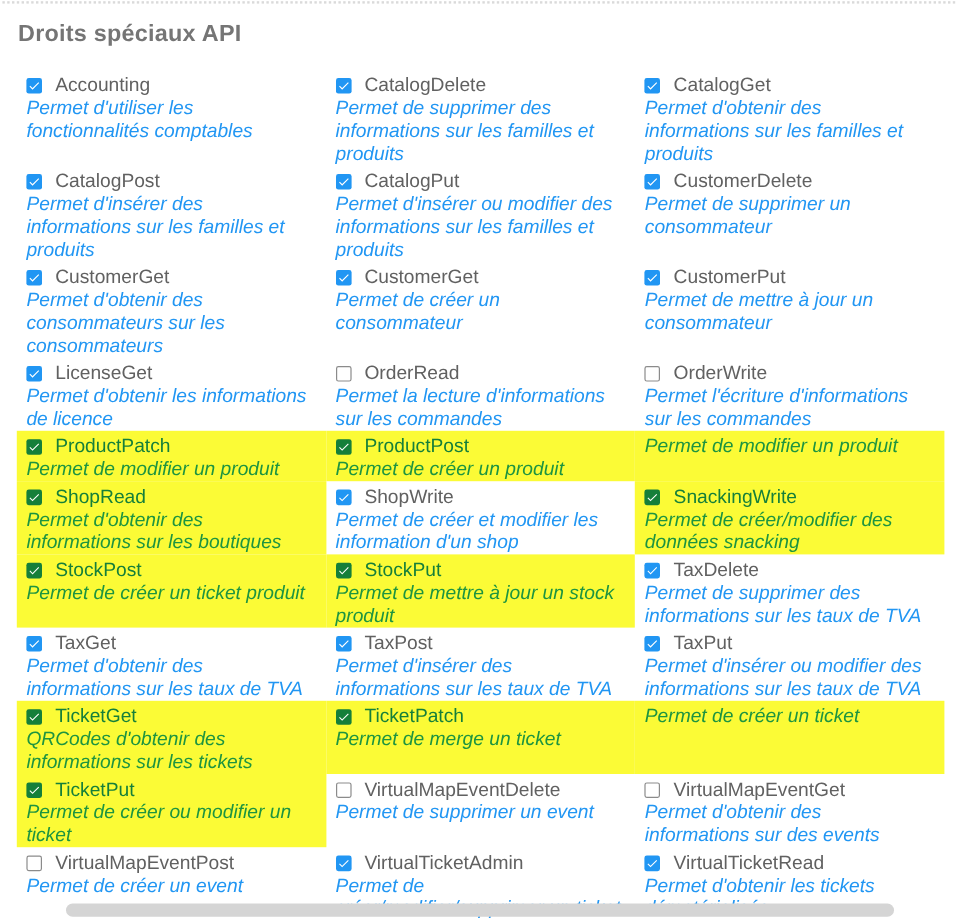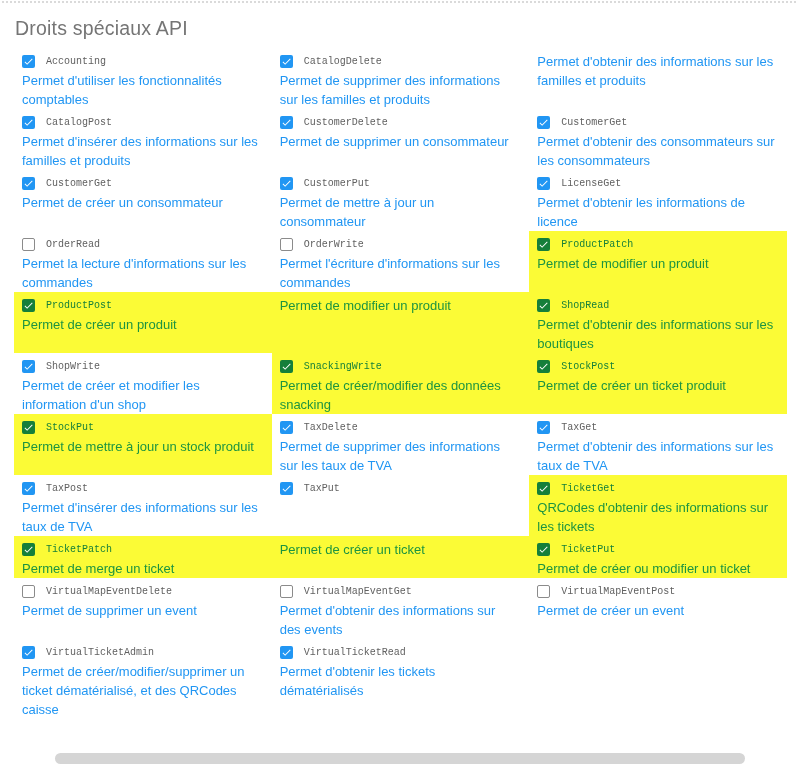--- a/index.html
+++ b/index.html
@@ -2,47 +2,46 @@
 <html lang="fr" style="--blue: #2196F3; --green-box: #157F3A; --green-text: #1D9440; --yellow: #FBFB36; --label-gray: #616161; --title-gray: #757575;"><head>
 <meta charset="utf-8">
 <style>
   html,body{margin:0;padding:0;background:#fff;}
   .page{
     width:798px;height:766px;position:relative;overflow:hidden;background:#fff;
     font-family:"Liberation Sans",sans-serif;
   }
   .top-divider{border-top:2px dotted #dadada;margin:1px 2px 0 2px;}
   h2.page-title{
-    margin:14px 14px 8px 15px;font-size:19.5px;font-weight:400;
+    margin:14px 14px 18px 15px;font-size:19.5px;font-weight:700;
     color:var(--title-gray,#757575);letter-spacing:.2px;
   }
   .grid{
     display:grid;grid-template-columns:repeat(3,1fr);
     column-gap:0;row-gap:0;margin:0 11px 0 14px;
   }
   .cell{padding:4px 10px 0 8px;}
   .cell.highlight{background:var(--yellow,#FBFB36);}
   .item-head{display:flex;align-items:center;height:19px;}
   .checkbox{
     width:13px;height:13px;border-radius:2px;flex:0 0 13px;
     display:inline-flex;align-items:center;justify-content:center;
     box-sizing:border-box;margin-right:11px;cursor:pointer;
   }
   .checkbox.blue{background:var(--blue,#2196F3);}
   .checkbox.green{background:var(--green-box,#157F3A);}
   .checkbox.unchecked{background:#fff;border:1.5px solid #8b8b8b;}
   .check{width:11px;height:11px;fill:#fff;}
   .label{
-    font-size:10px;color:var(--label-gray,#616161);
+    font-size:16px;color:var(--label-gray,#616161);
     white-space:nowrap;
-    font-family:Liberation Mono, monospace;
   }
   .cell.highlight .label{color:var(--green-box,#157F3A);}
   .desc{
-    font-size:13px;line-height:19px;
+    font-size:16px;font-style:italic;line-height:19px;
     color:var(--blue,#2196F3);max-width:238px;
   }
   .cell.highlight .desc{color:var(--green-text,#1D9440);}
   .hscrollbar{
     position:absolute;left:55px;bottom:2px;width:690px;height:11px;
     border-radius:6px;background:#d5d5d5;cursor:pointer;
   }
 </style>
 </head>
 <body>
@@ -67,40 +66,59 @@
       <span class="checkbox blue">
         <svg class="check" viewBox="0 0 24 24" aria-hidden="true">
           <path d="M9 16.2 4.8 12l-1.4 1.4L9 19 21 7l-1.4-1.4z"></path>
         </svg>
       </span>
       <span class="label">CatalogDelete</span>
     </div>
     <div class="desc">Permet de supprimer des informations sur les familles et produits</div>
   </div>
       <div class="cell">
+    <div class="item-head">
+      <span class="checkbox blue">
+        <svg class="check" viewBox="0 0 24 24" aria-hidden="true">
+          <path d="M9 16.2 4.8 12l-1.4 1.4L9 19 21 7l-1.4-1.4z"></path>
+        </svg>
+      </span>
+      <span class="label">CatalogGet</span>
+    </div>
     <div class="desc">Permet d'obtenir des informations sur les familles et produits</div>
   </div>
       <div class="cell">
     <div class="item-head">
       <span class="checkbox blue">
         <svg class="check" viewBox="0 0 24 24" aria-hidden="true">
           <path d="M9 16.2 4.8 12l-1.4 1.4L9 19 21 7l-1.4-1.4z"></path>
         </svg>
       </span>
       <span class="label">CatalogPost</span>
     </div>
     <div class="desc">Permet d'insérer des informations sur les familles et produits</div>
   </div>
       <div class="cell">
     <div class="item-head">
       <span class="checkbox blue">
         <svg class="check" viewBox="0 0 24 24" aria-hidden="true">
           <path d="M9 16.2 4.8 12l-1.4 1.4L9 19 21 7l-1.4-1.4z"></path>
         </svg>
       </span>
+      <span class="label">CatalogPut</span>
+    </div>
+    <div class="desc">Permet d'insérer ou modifier des informations sur les familles et produits</div>
+  </div>
+      <div class="cell">
+    <div class="item-head">
+      <span class="checkbox blue">
+        <svg class="check" viewBox="0 0 24 24" aria-hidden="true">
+          <path d="M9 16.2 4.8 12l-1.4 1.4L9 19 21 7l-1.4-1.4z"></path>
+        </svg>
+      </span>
       <span class="label">CustomerDelete</span>
     </div>
     <div class="desc">Permet de supprimer un consommateur</div>
   </div>
       <div class="cell">
     <div class="item-head">
       <span class="checkbox blue">
         <svg class="check" viewBox="0 0 24 24" aria-hidden="true">
           <path d="M9 16.2 4.8 12l-1.4 1.4L9 19 21 7l-1.4-1.4z"></path>
         </svg>
@@ -275,20 +293,21 @@
   </div>
       <div class="cell">
     <div class="item-head">
       <span class="checkbox blue">
         <svg class="check" viewBox="0 0 24 24" aria-hidden="true">
           <path d="M9 16.2 4.8 12l-1.4 1.4L9 19 21 7l-1.4-1.4z"></path>
         </svg>
       </span>
       <span class="label">TaxPut</span>
     </div>
+    <div class="desc">Permet d'insérer ou modifier des informations sur les taux de TVA</div>
   </div>
       <div class="cell highlight">
     <div class="item-head">
       <span class="checkbox green">
         <svg class="check" viewBox="0 0 24 24" aria-hidden="true">
           <path d="M9 16.2 4.8 12l-1.4 1.4L9 19 21 7l-1.4-1.4z"></path>
         </svg>
       </span>
       <span class="label">TicketGet</span>
     </div>

